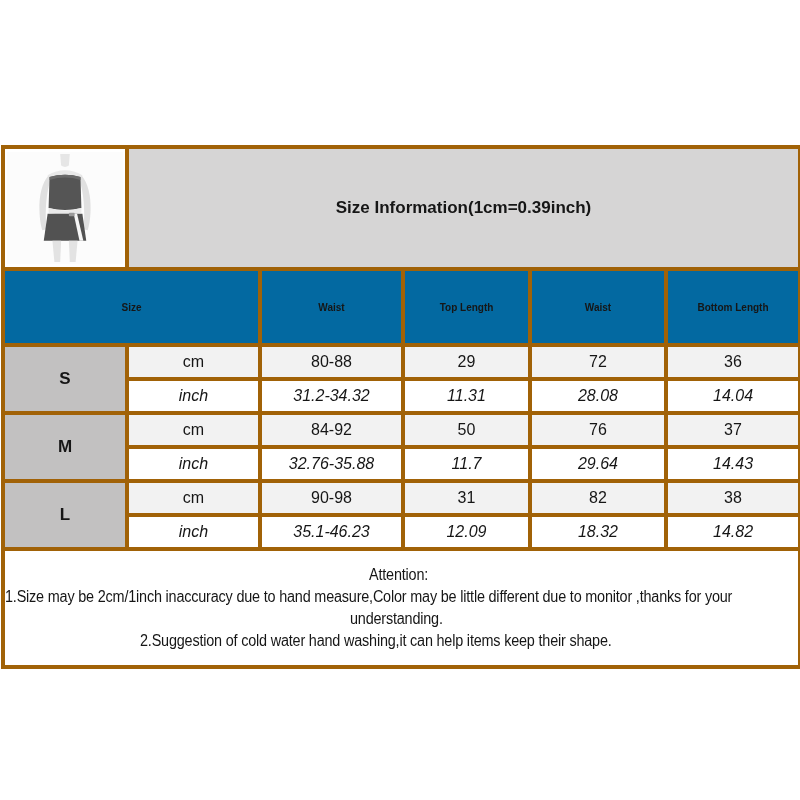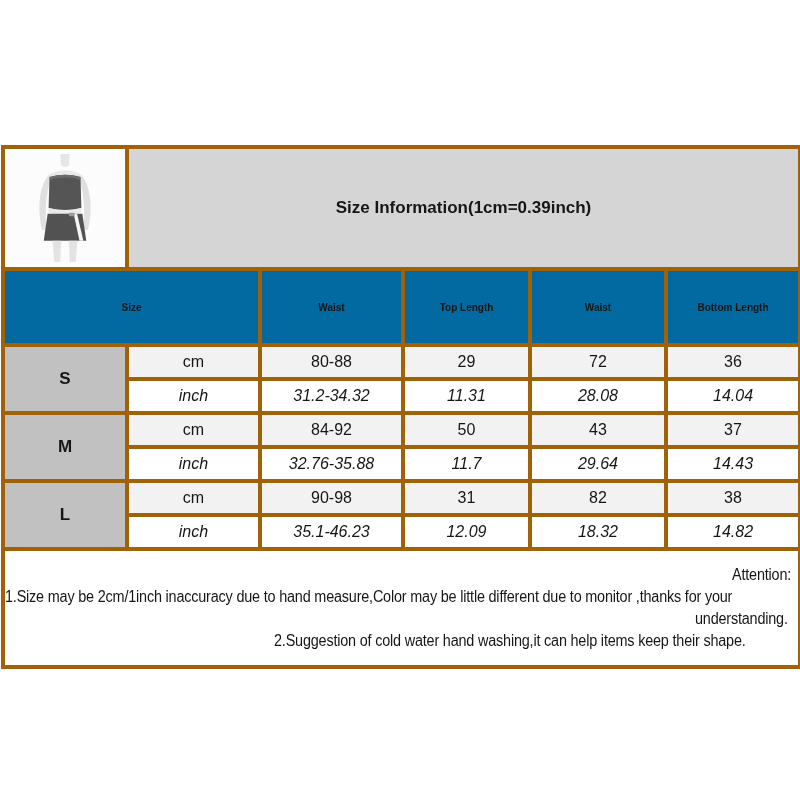--- a/index.html
+++ b/index.html
@@ -80,21 +80,21 @@
     font-size: 16px;
   }
   .attn-line {
     display: inline-block;
     white-space: nowrap;
     transform: scaleX(0.90);
     transform-origin: 0 50%;
     line-height: 22px;
     letter-spacing: -0.2px;
   }
-  .attn-row-line { height: 22px; text-align: right; }
+  .attn-row-line { height: 22px; }
 </style>
 </head>
 <body>
 
 <div class="chart-wrap">
   <table class="size-table">
     <colgroup>
       <col style="width:124px">
       <col style="width:133px">
       <col style="width:143px">
@@ -157,21 +157,21 @@
       <td>11.31</td>
       <td>28.08</td>
       <td>14.04</td>
     </tr>
 
     <tr class="cm-row">
       <td class="size-letter-cell" rowspan="2">M</td>
       <td class="unit-cell">cm</td>
       <td>84-92</td>
       <td>50</td>
-      <td>43</td>
+      <td>76</td>
       <td>37</td>
     </tr>
     <tr class="inch-row">
       <td class="unit-cell">inch</td>
       <td>32.76-35.88</td>
       <td>11.7</td>
       <td>29.64</td>
       <td>14.43</td>
     </tr>
 

